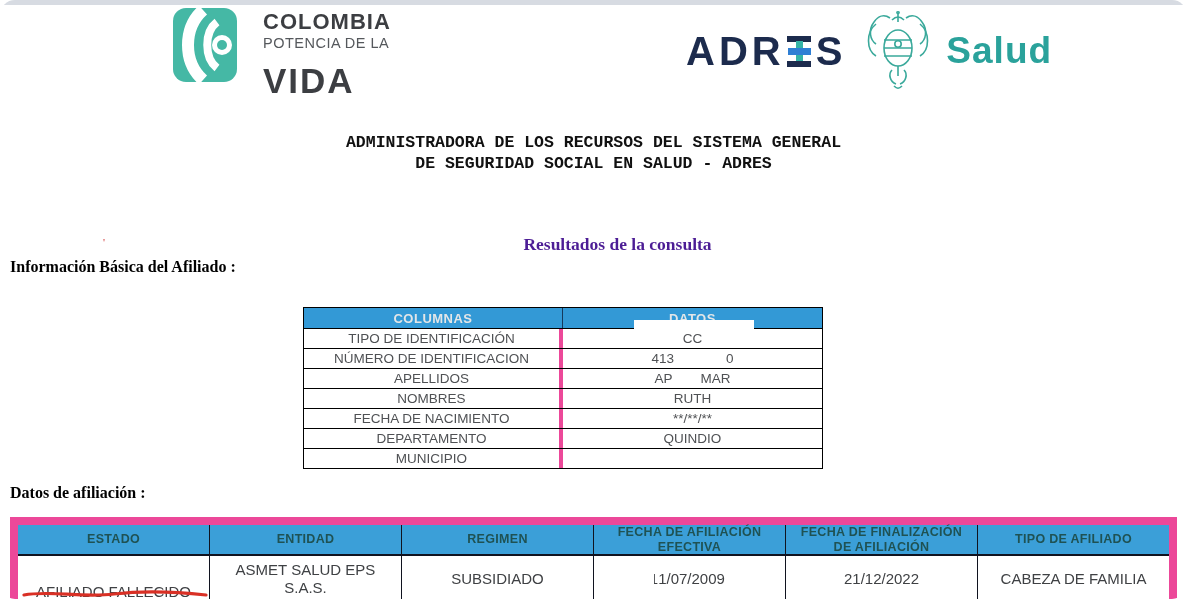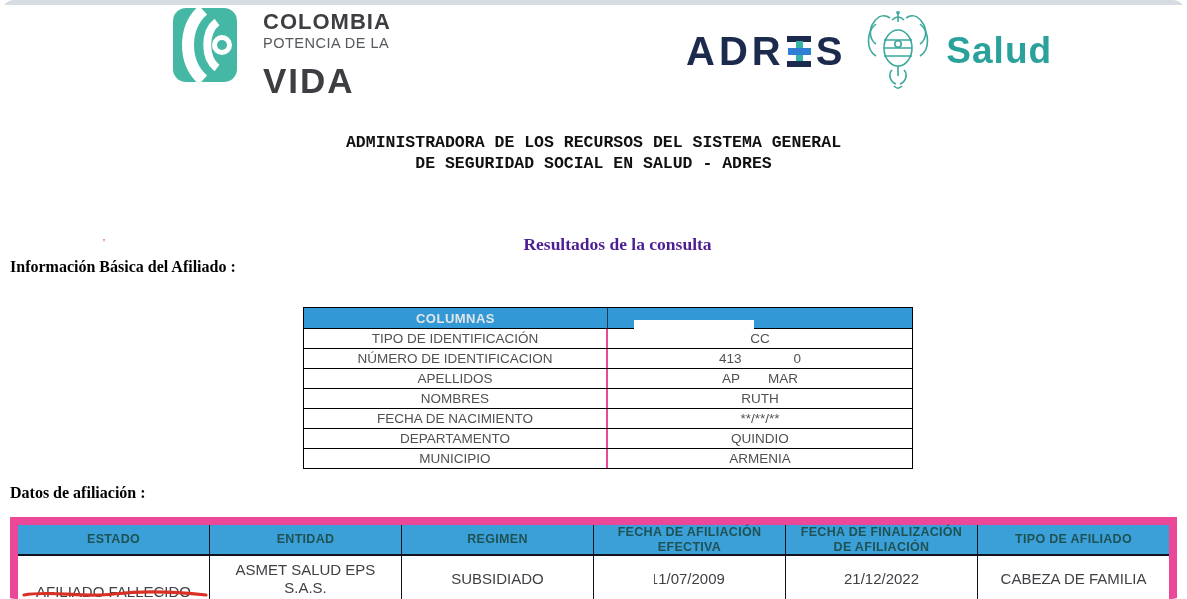--- a/index.html
+++ b/index.html
@@ -39,26 +39,26 @@
     font-family:"Liberation Serif", serif; font-size:16px; color:#1a1a1a; }
   #stray-mark { position:absolute; left:103px; top:236px; color:#cc2222; font-size:11px; font-family:"Liberation Serif", serif; }
   #results-title { position:absolute; top:234px; left:0; width:1187px; text-align:center;
     font-family:"Liberation Serif", serif; font-weight:bold; font-size:17.5px; color:#4c1d95;margin-left:24px; }
   .section-title { position:absolute; left:10px; font-family:"Liberation Serif", serif;
     font-weight:bold; font-size:16px; color:#000; }
   #basic-title { top:258px; }
   #afil-title { top:484px; }
 
   
-  #table1 { position:absolute; left:303px; top:307px; width:610px; border:1px solid #000; background:#fff; }
+  #table1 { position:absolute; left:303px; top:307px; width:520px; border:1px solid #000; background:#fff; }
   .t1-row { display:flex; height:20px; border-top:1px solid #000; }
   .t1-row:first-child { border-top:none; }
   .t1-cell { width:50%; display:flex; align-items:center; justify-content:center;
     font-size:13.5px; color:#4f5154; position:relative; }
-  .t1-cell.left { border-right:2px solid #ec4899; }
+  .t1-cell.left { border-right:4px solid #ec4899; }
   .t1-head { background:#3399d6; }
   .t1-head .t1-cell { color:#e3e6e8; font-weight:bold; font-size:13px; letter-spacing:0.5px; }
   .t1-head .t1-cell.left { border-right:1px solid #15395c; }
   .redact { position:absolute; background:#ffffff; }
   #redact-cc { left:330px; top:12px; width:120px; height:12px; z-index:3; }
   .gap-redact { display:inline-block; width:52px; }
   .gap-redact.small { width:28px; }
 
   
   #table2 { position:absolute; left:10px; top:517px; width:1167px; border:8px solid #ec4899; background:#fff; }
@@ -125,20 +125,21 @@
   <div id="title1" class="main-title">ADMINISTRADORA DE LOS RECURSOS DEL SISTEMA GENERAL</div>
   <div id="title2" class="main-title">DE SEGURIDAD SOCIAL EN SALUD - ADRES</div>
   <div id="stray-mark">'</div>
   <div id="results-title">Resultados de la consulta</div>
 
   <div id="basic-title" class="section-title">Información Básica del Afiliado :</div>
 
   <div id="table1">
     <div class="t1-row t1-head">
       <div class="t1-cell left">COLUMNAS</div>
+      <div class="t1-cell">DATOS</div>
     </div>
     <div class="t1-row">
       <div class="t1-cell left">TIPO DE IDENTIFICACIÓN</div>
       <div class="t1-cell">CC</div>
     </div>
     <div class="t1-row">
       <div class="t1-cell left">NÚMERO DE IDENTIFICACION</div>
       <div class="t1-cell">
         <span>413</span>
         <span class="gap-redact"></span>
@@ -160,21 +161,20 @@
     <div class="t1-row">
       <div class="t1-cell left">FECHA DE NACIMIENTO</div>
       <div class="t1-cell">**/**/**</div>
     </div>
     <div class="t1-row">
       <div class="t1-cell left">DEPARTAMENTO</div>
       <div class="t1-cell">QUINDIO</div>
     </div>
     <div class="t1-row">
       <div class="t1-cell left">MUNICIPIO</div>
-      <div class="t1-cell">ARMENIA</div>
     </div>
     <div class="redact" id="redact-cc"></div>
   </div>
 
   <div id="afil-title" class="section-title">Datos de afiliación :</div>
 
   <div id="table2">
     <div class="t2-head">
       <div class="t2-cell">ESTADO</div>
       <div class="t2-cell">ENTIDAD</div>

